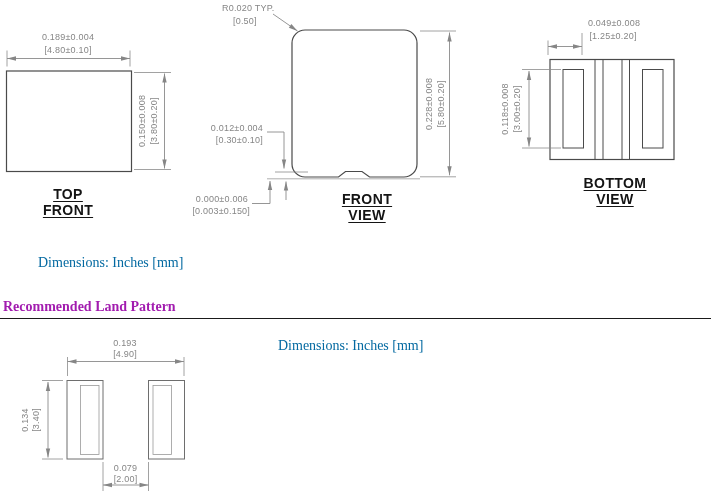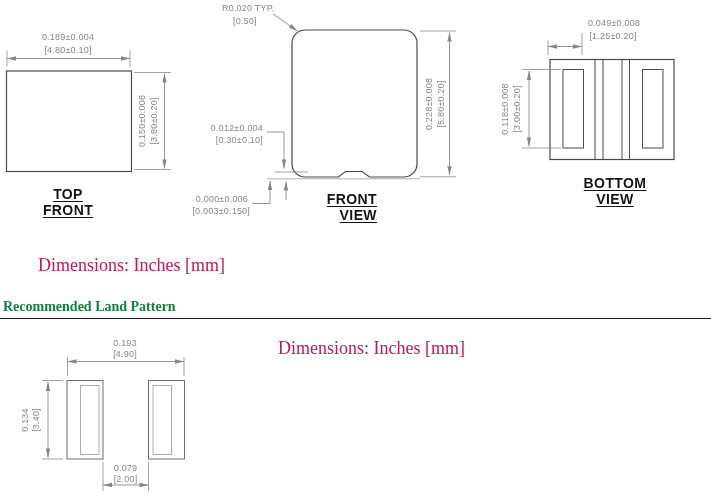--- a/index.html
+++ b/index.html
@@ -7,22 +7,22 @@
         font-family:"Liberation Sans",sans-serif;}
   svg{position:absolute;left:0;top:0;}
   .outline{stroke:#4a4a4a;stroke-width:1.2;fill:none;}
   .thin{stroke:#9a9a9a;stroke-width:0.8;fill:none;}
   .dim{stroke:#8a8a8a;stroke-width:0.9;fill:none;}
   .ext{stroke:#8a8a8a;stroke-width:0.8;fill:none;}
   .cadtxt{font-family:"Liberation Sans",sans-serif;font-size:9px;fill:#868686;letter-spacing:0.2px;}
   .viewlabel{position:absolute;font-family:"Liberation Sans",sans-serif;font-weight:700;
              font-size:14px;letter-spacing:0.4px;color:#141414;text-decoration:underline;
              text-underline-offset:2px;text-align:center;}
-  .serifnote{position:absolute;font-family:"Liberation Serif",serif;font-size:18px;color:#be185d;}
-  .heading{position:absolute;font-family:"Liberation Serif",serif;font-size:14px;font-weight:700;color:#15803d;}
+  .serifnote{position:absolute;font-family:"Liberation Serif",serif;font-size:14px;color:#0369a1;}
+  .heading{position:absolute;font-family:"Liberation Serif",serif;font-size:14px;font-weight:700;color:#a21caf;}
   .rule{position:absolute;left:0;top:318px;width:711px;height:0;border-top:1.6px solid #1a1a1a;}
 </style>
 </head>
 <body>
 
 <div id="page">
 
 <svg width="711" height="497" viewBox="0 0 711 497">
   <defs>
     <marker id="arw" viewBox="0 0 10 6" markerWidth="10" markerHeight="6" refX="9.5" refY="3" orient="auto-start-reverse" markerUnits="userSpaceOnUse">
@@ -105,21 +105,21 @@
   <text x="39" y="420" text-anchor="middle" transform="rotate(-90 39 420)" class="cadtxt">[3.40]</text>
 
   <line x1="103" y1="462" x2="103" y2="491" class="ext"></line>
   <line x1="148.5" y1="462" x2="148.5" y2="491" class="ext"></line>
   <line x1="103" y1="485" x2="148.5" y2="485" class="dim" marker-start="url(#arw)" marker-end="url(#arw)"></line>
   <text x="125.5" y="471" text-anchor="middle" class="cadtxt">0.079</text>
   <text x="125.5" y="482" text-anchor="middle" class="cadtxt">[2.00]</text>
 </svg>
 
 <div class="viewlabel" style="left:38px;top:186px;width:60px;">TOP FRONT</div>
-<div class="viewlabel" style="left:317px;top:191px;width:60px;text-align:right;">FRONT VIEW</div>
+<div class="viewlabel" style="left:337px;top:191px;width:60px;">FRONT VIEW</div>
 <div class="viewlabel" style="left:578px;top:175px;width:74px;">BOTTOM VIEW</div>
 
 <div class="serifnote" style="left:38px;top:255px;">Dimensions: Inches [mm]</div>
 <div class="heading" style="left:3px;top:299px;">Recommended Land Pattern</div>
 <div class="rule"></div>
 <div class="serifnote" style="left:278px;top:338px;">Dimensions: Inches [mm]</div>
 
 </div>
 
 </body></html>

